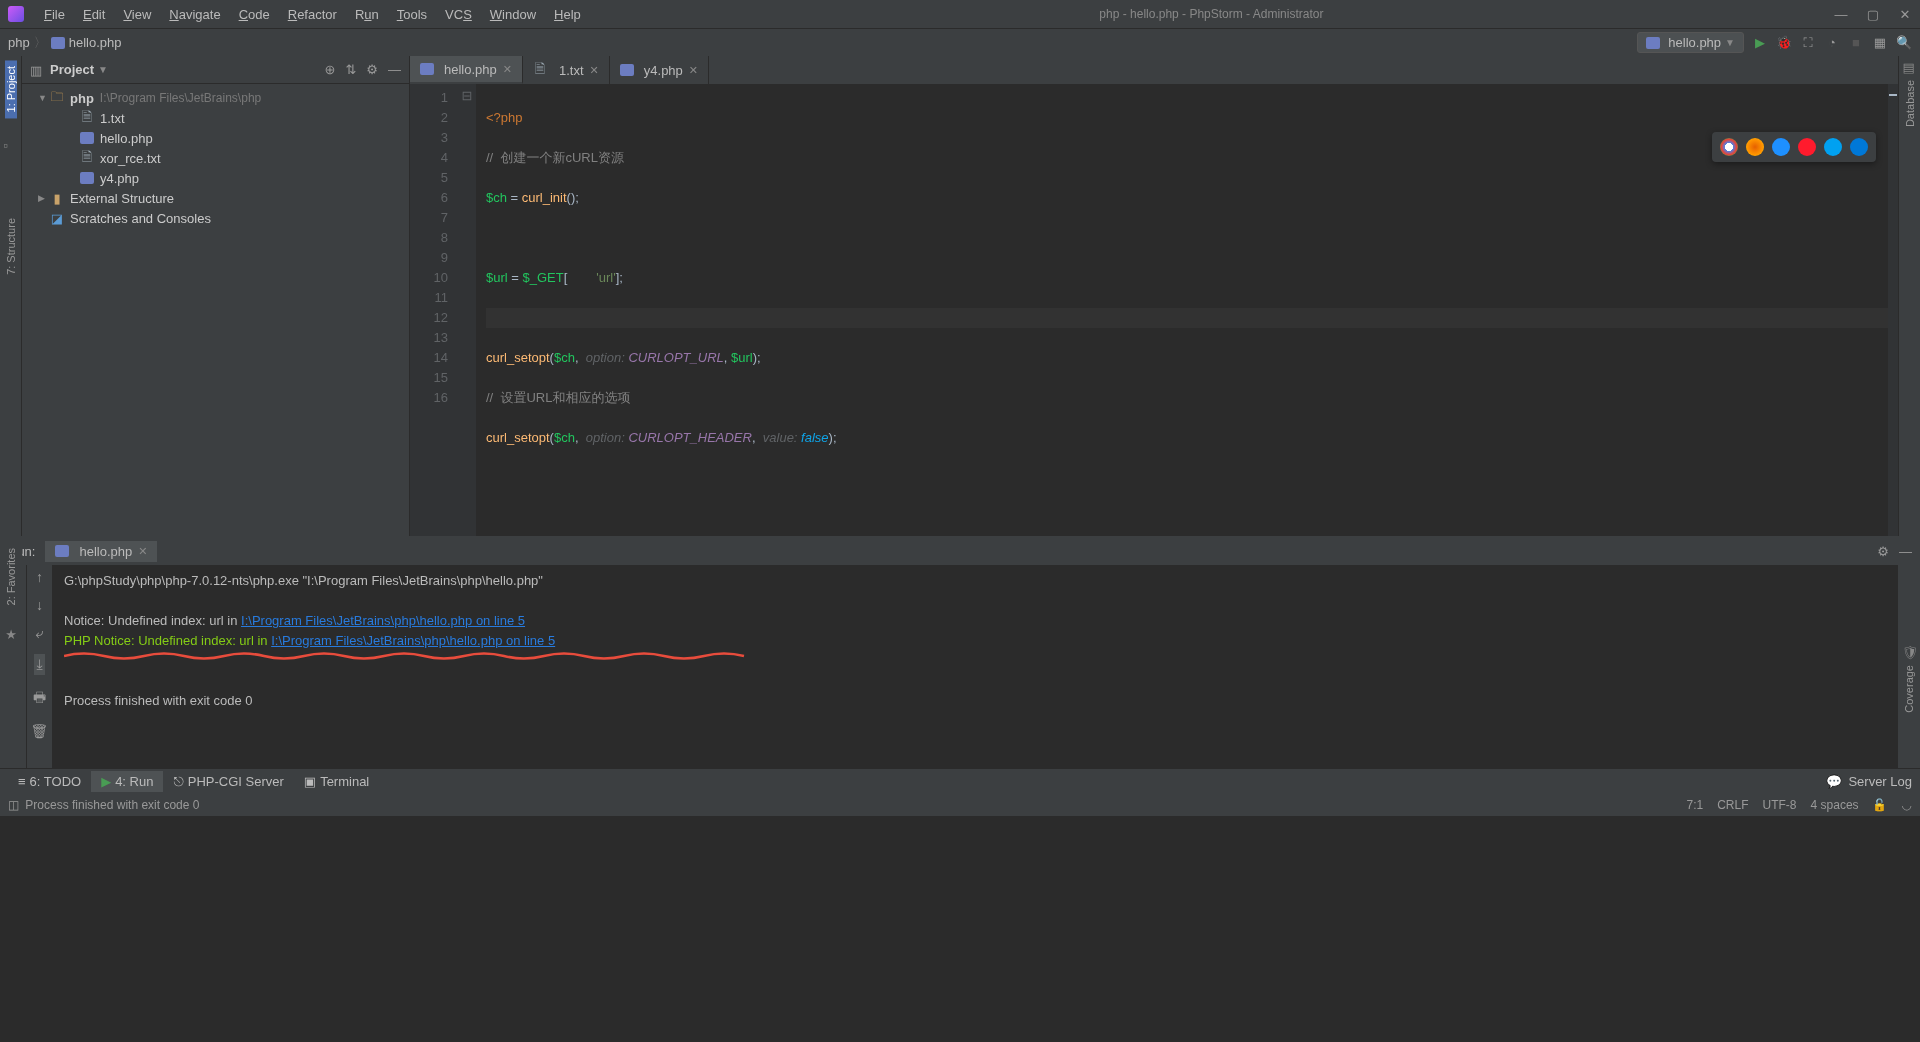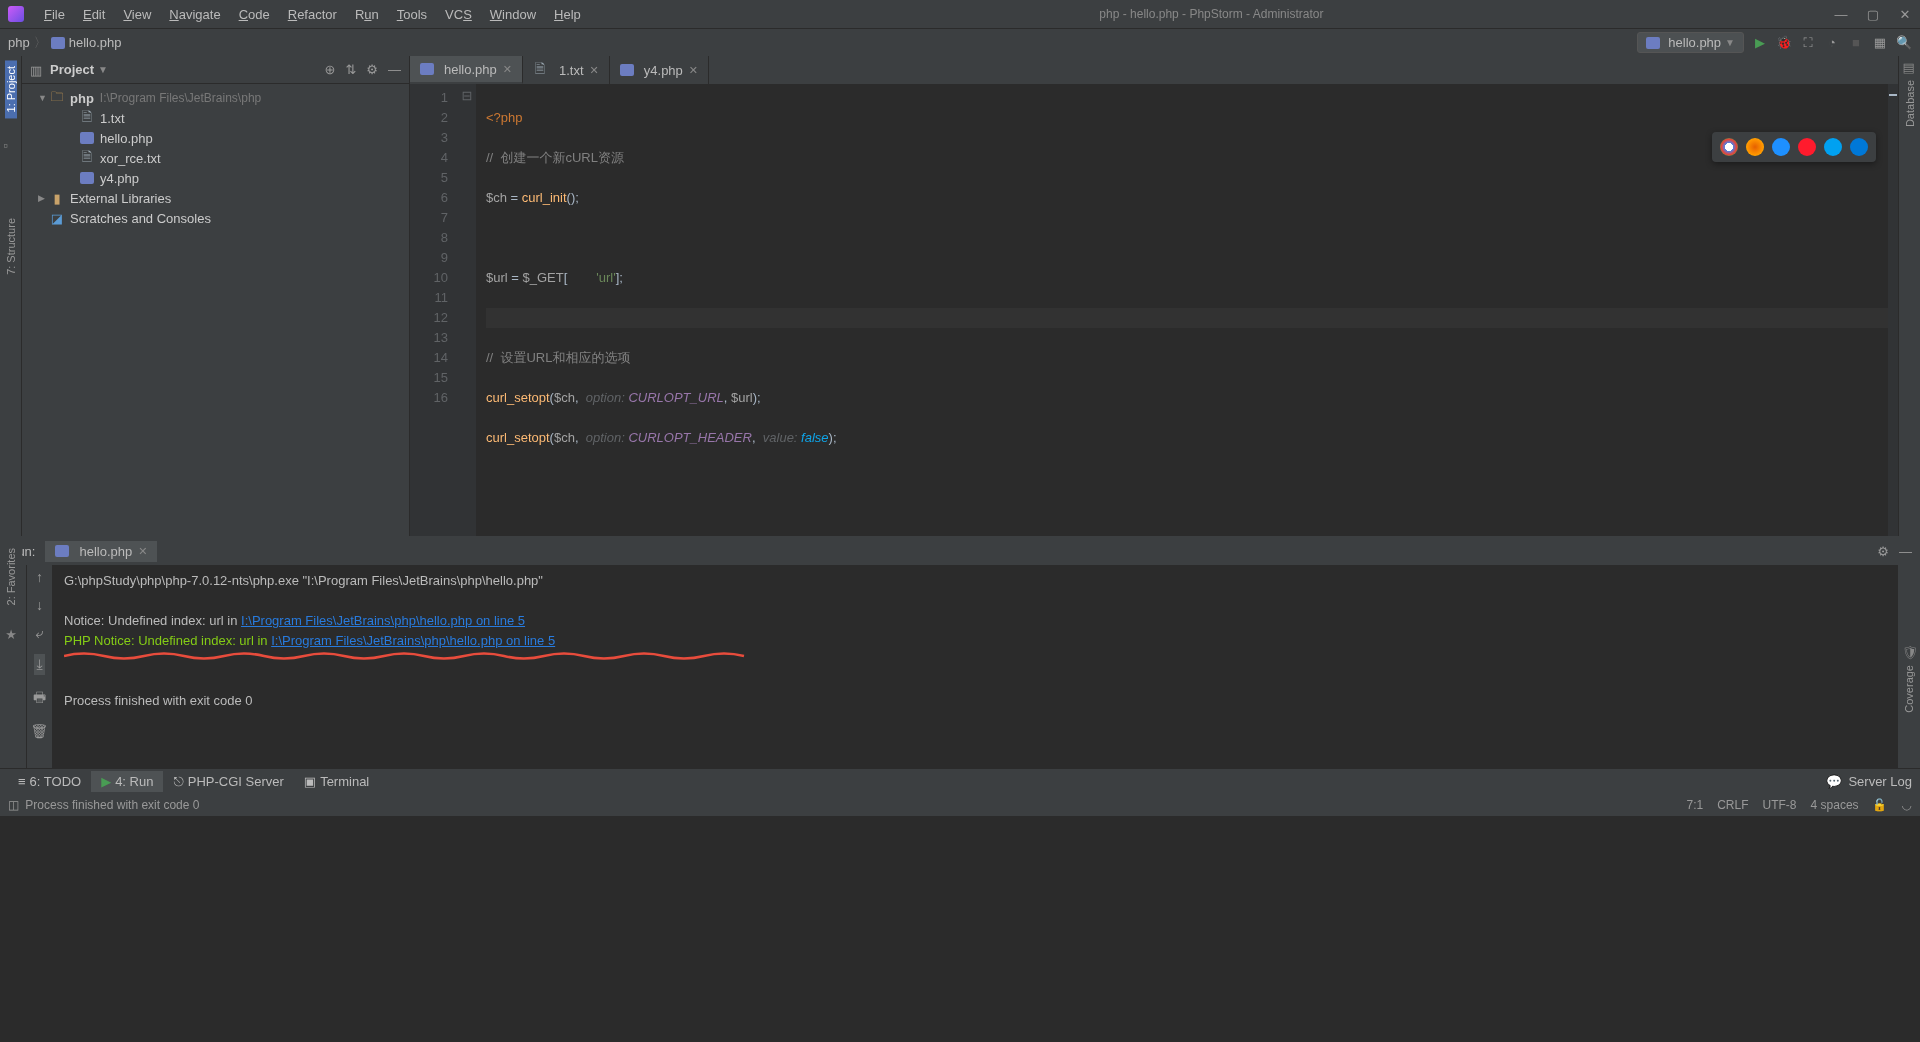--- a/index.html
+++ b/index.html
@@ -52,21 +52,21 @@
 .ed-tab.active { background:#4e5254; border-bottom:2px solid #3c3f41;}
 .ed-tab .close { color:#888; font-size:11px;}
 .editor-body { flex:1; display:flex; font-family:"JetBrains Mono","Consolas",monospace; font-size:13px; position:relative; overflow:hidden;}
 .gutter { width:48px; background:#313335; text-align:right; padding:4px 10px 4px 4px; color:#606366; line-height:20px;}
 .gutter div { height:20px;}
 .code { flex:1; padding:4px 10px; line-height:20px; white-space:pre; color:#a9b7c6; position:relative;}
 .code-line { height:20px; }
 .hl-line { background:#323232; }
 .php-tag { color:#cc7832;}
 .str { color:#6a8759;padding-left:29px; }
-.var { color:#a3a3a3;text-align:center; }
+.var { color:#22c55e;text-align:center; }
 .fn  { color:#fdba74; }
 .cmt { color:#808080; }
 .hint { color:#606366; font-style:italic;}
 .const { color:#9876aa; font-style:italic;}
 .bool { color:#0ea5e9;font-style:italic;}
 .fold { color:#606366;}
 .right-gutter { width:22px; background:#3c3f41; border-left:1px solid #2b2b2b; display:flex; flex-direction:column; align-items:center; padding-top:4px; }
 .right-gutter .gutter-label { padding:6px 0;}
 .scroll-mark { position:absolute; right:0; top:0; width:10px; height:100%; background:#313335;}
 .scroll-mark .mark { position:absolute; width:8px; height:2px; left:1px;}
@@ -183,21 +183,21 @@
           <span class="tree-ico file-ico">🗎</span>
           <span class="tree-label">xor_rce.txt</span>
         </div>
       <div class="tree-row tree-indent-2">
           <span class="tree-ico php-ico"></span>
           <span class="tree-label">y4.php</span>
         </div>
       <div class="tree-row">
           <span class="tree-exp">▶</span>
           <span class="tree-ico" style="color:#c9a36a;">▮</span>
-          <span class="tree-label">External Libraries</span>
+          <span class="tree-label">External Structure</span>
         </div>
       <div class="tree-row">
           <span class="tree-exp"> </span>
           <span class="tree-ico" style="color:#5b9bd5;">◪</span>
           <span class="tree-label">Scratches and Consoles</span>
         </div>
     </div>
   </div>
 
   <div class="editor-area">
@@ -238,22 +238,22 @@
           <div>16</div>
       </div>
       <div style="width:18px;background:#313335;padding-top:4px;text-align:center;"><span class="fold">⊟</span></div>
       <div class="code">
 <div class="code-line"><span class="php-tag">&lt;?php</span></div>
 <div class="code-line"><span class="cmt">//  创建一个新cURL资源</span></div>
 <div class="code-line"><span class="var">$ch</span><span> = </span><span class="fn">curl_init</span><span>();</span></div>
 <div class="code-line"></div>
 <div class="code-line"><span class="var">$url</span><span> = </span><span class="var">$_GET</span><span>[</span><span class="str">'url'</span><span>];</span></div>
 <div class="code-line hl-line"></div>
+<div class="code-line"><span class="fn">curl_setopt</span><span>(</span><span class="var">$ch</span><span>,  </span><span class="hint">option: </span><span class="const">CURLOPT_URL</span><span>, </span><span class="var">$url</span><span>);</span></div>
 <div class="code-line"><span class="cmt">//  设置URL和相应的选项</span></div>
-<div class="code-line"><span class="fn">curl_setopt</span><span>(</span><span class="var">$ch</span><span>,  </span><span class="hint">option: </span><span class="const">CURLOPT_URL</span><span>, </span><span class="var">$url</span><span>);</span></div>
 <div class="code-line"><span class="fn">curl_setopt</span><span>(</span><span class="var">$ch</span><span>,  </span><span class="hint">option: </span><span class="const">CURLOPT_HEADER</span><span>,  </span><span class="hint">value: </span><span class="bool">false</span><span>);</span></div>
 <div class="code-line"></div>
 
 
 
 
 
       </div>
       <div class="scroll-mark">
         <div class="mark" style="top:10px;background:#a9b7c6;"></div>

